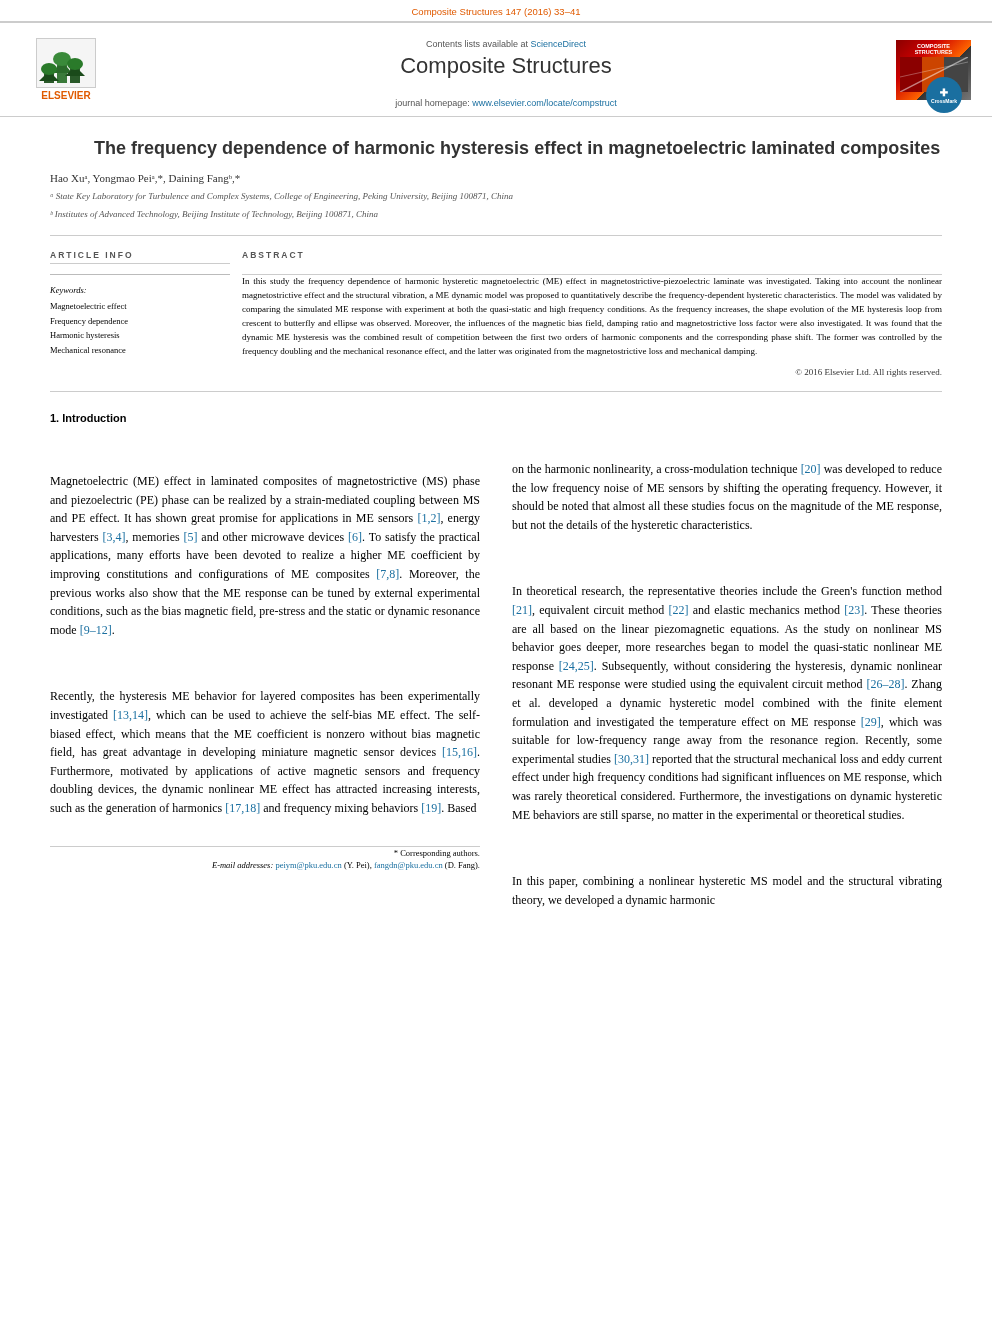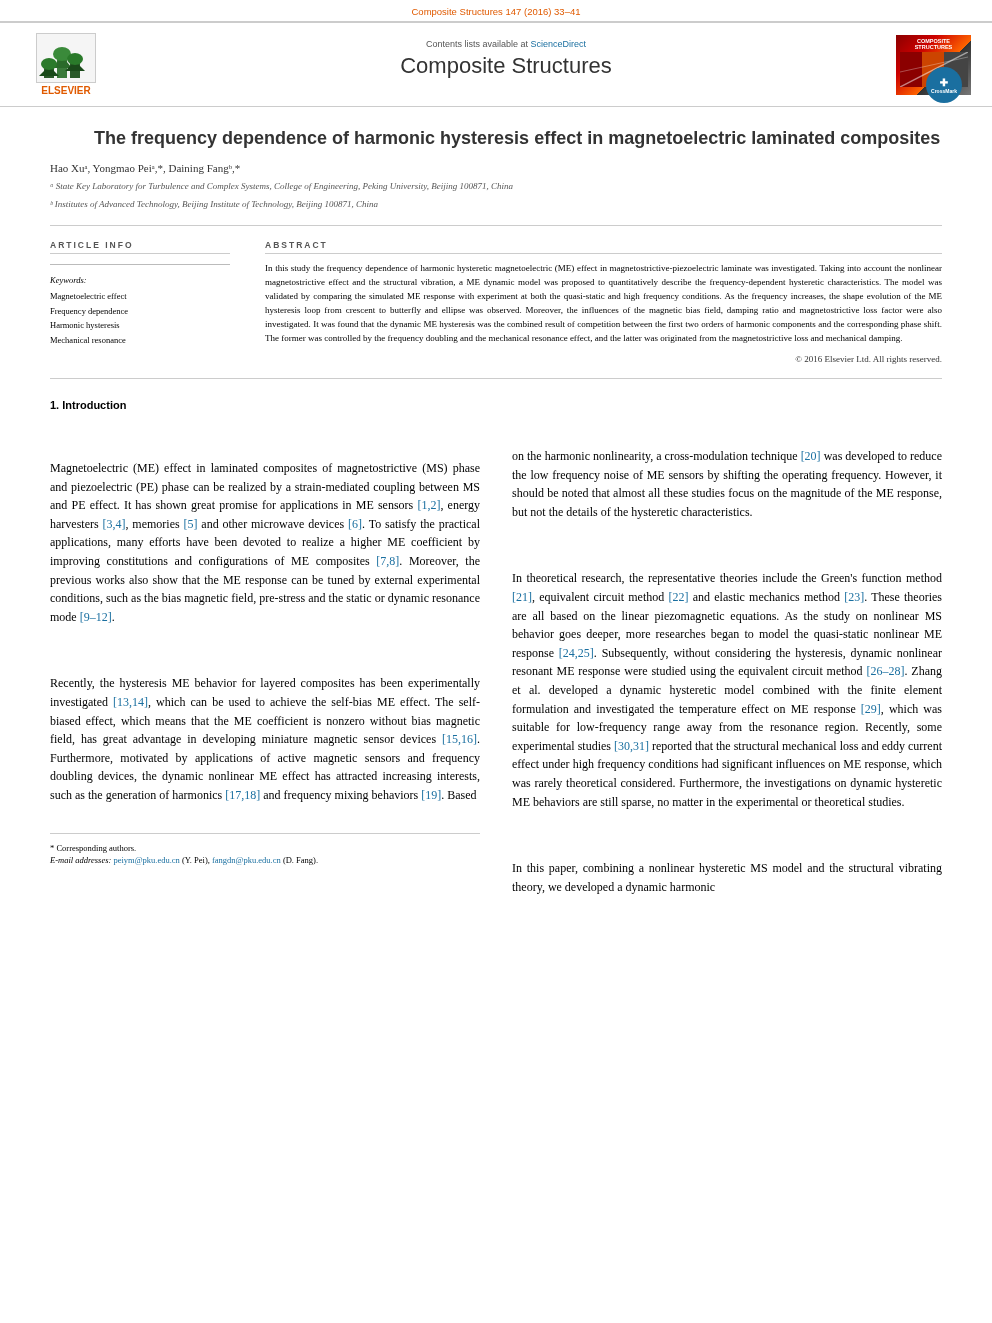--- a/index.html
+++ b/index.html
@@ -172,21 +172,21 @@
       justify-content: center;
       color: white;
       font-size: 8px;
       font-family: Arial, sans-serif;
       font-weight: bold;
       flex-direction: column;
     }
 
     .article-info-abstract {
       display: flex;
-      gap: 35px;
+      gap: 12px;
       padding: 14px 0;
       border-bottom: 1px solid #ccc;
     }
 
     .article-info {
       width: 180px;
       flex-shrink: 0;
     }
 
     .article-info-title {
@@ -233,22 +233,21 @@
     .abstract-section {
       flex: 1;
     }
 
     .abstract-title {
       font-size: 8.5px;
       font-family: Arial, sans-serif;
       letter-spacing: 2px;
       color: #555;
       border-bottom: 1px solid #ccc;
-      padding-bottom: 3px;
-      margin-bottom: 8px;
+      padding-bottom: 14px;
       font-weight: bold;
     }
 
     .abstract-text {
       font-size: 9px;
       line-height: 1.55;
       text-align: justify;
     }
 
     .copyright {
@@ -287,22 +286,23 @@
       margin-top: 48px;
     }
 
     .ref-link {
       color: #1a6fa0;
       text-decoration: none;
     }
 
     .footnote-section {
       border-top: 1px solid #ccc;
-      padding-top: 8px;
+      padding-top: 0;
       margin-top: 28px;
+      text-align: right;
     }
 
     .footnote-text {
       font-size: 8.5px;
       line-height: 1.5;
     }
 
     .doi-link {
       color: #1a6fa0;
       font-size: 9px;
@@ -348,20 +348,24 @@
       <div class="elsevier-text">ELSEVIER</div>
     </div>
   </div>
 
   <div class="header-center">
     <div class="contents-line">
       <span>Contents lists available at</span>
       <a class="ref-link">ScienceDirect</a>
     </div>
     <div class="journal-title-main">Composite Structures</div>
+    <div class="journal-homepage">
+      <span>journal homepage:</span>
+      <a class="ref-link">www.elsevier.com/locate/compstruct</a>
+    </div>
   </div>
 
   <div class="header-logo-right">
     <div class="composite-logo">
       <div class="composite-logo-text">COMPOSITE<br>STRUCTURES</div>
       <svg width="68" height="35" viewBox="0 0 68 35" style="margin-top:2px;">
         <rect x="0" y="0" width="22" height="35" fill="#8B0000"></rect>
         <rect x="22" y="0" width="22" height="35" fill="#cc4400"></rect>
         <rect x="44" y="0" width="24" height="35" fill="#444"></rect>
         <line x1="0" y1="35" x2="68" y2="0" stroke="white" stroke-width="1.5" opacity="0.5"></line>

